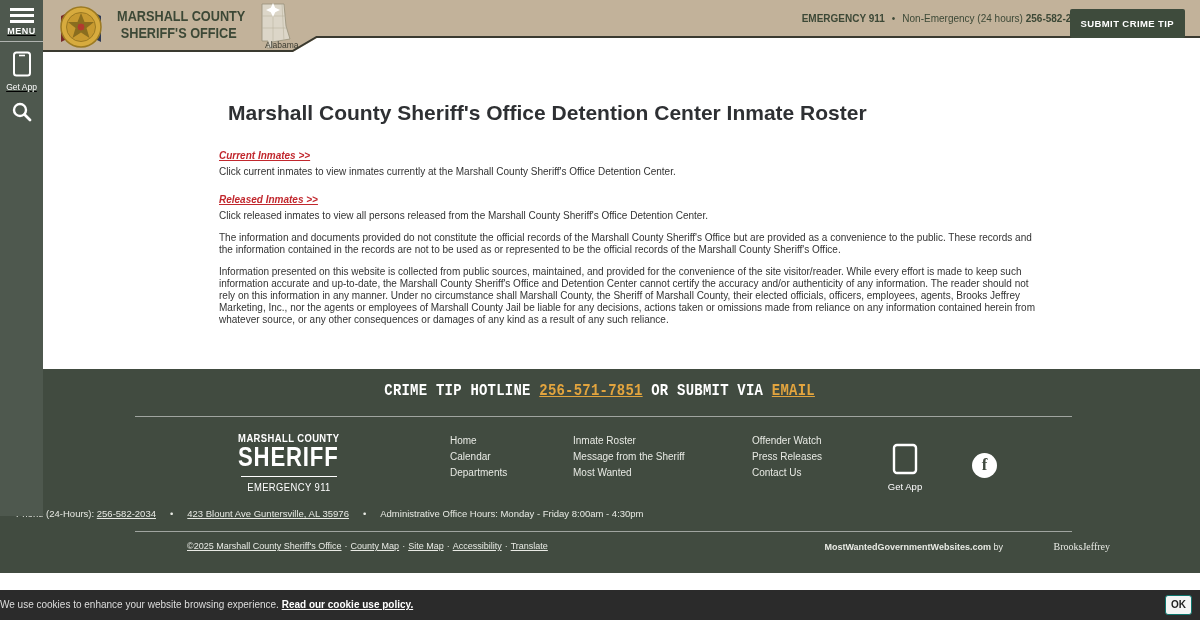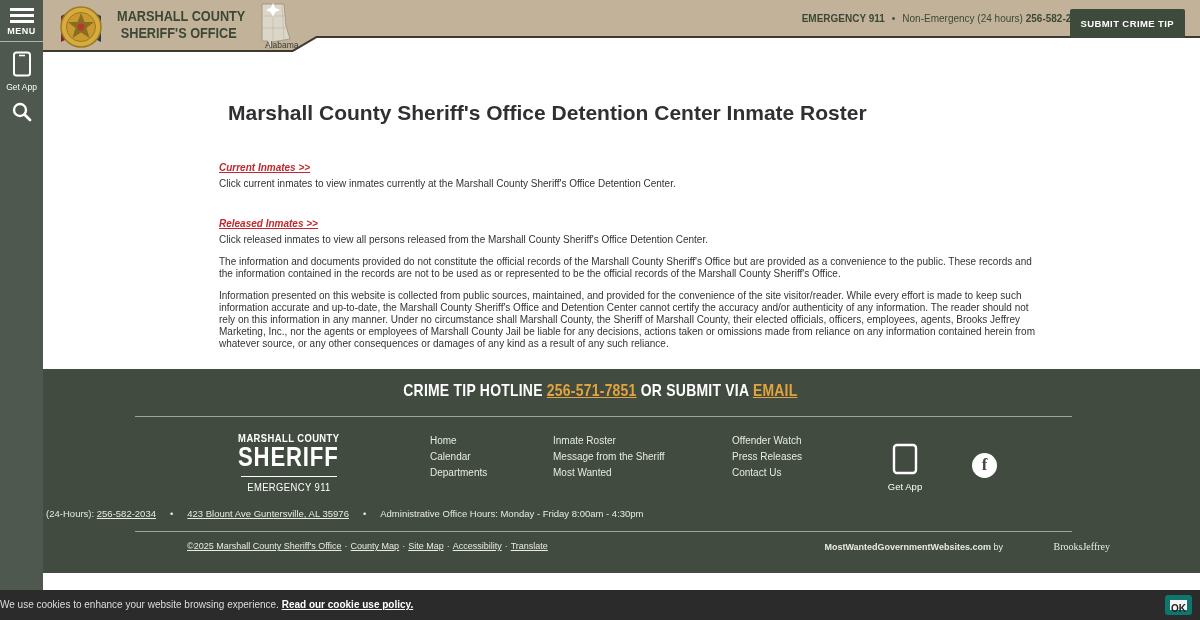--- a/index.html
+++ b/index.html
@@ -1,21 +1,21 @@
 <!DOCTYPE html>
 <html><head>
 <meta charset="utf-8">
 <style>
   html,body{margin:0;padding:0;background:#888;}
   *{box-sizing:border-box;}
   #stage{position:relative;width:1200px;height:620px;background:#fff;overflow:hidden;
          font-family:"Liberation Sans", sans-serif;}
 
   
-  #left-strip{position:absolute;left:0;top:0;width:43px;height:620px;background:#4e584e;z-index:2;}
+  #left-strip{position:absolute;left:0;top:0;width:43px;height:516px;background:#4e584e;z-index:2;text-decoration:underline;}
   #menu-btn{width:43px;height:42px;padding-top:8px;cursor:pointer;border-bottom:1px solid rgba(255,255,255,.55);}
   .bar{width:24px;height:3px;background:#fff;margin:0 auto 3px auto;}
   #menu-label{color:#fff;font-size:9px;font-weight:bold;text-align:center;letter-spacing:.5px;margin-top:2px;}
   #strip-getapp{margin-top:9px;text-align:center;cursor:pointer;}
   #strip-getapp-label{color:#fff;font-size:8.5px;margin-top:1px;}
   #strip-search{margin-top:9px;text-align:center;cursor:pointer;}
 
   
   #header{position:absolute;left:43px;top:0;width:1157px;height:56px;z-index:1;}
   #header-shape{position:absolute;left:0;top:0;}
@@ -31,39 +31,39 @@
              font-size:10px;color:#3c4836;white-space:nowrap;}
   #hdr-right b{font-weight:bold;}
   #hdr-right .sep{margin:0 7px;}
   #crime-tip-btn{position:absolute;right:15px;top:9px;height:29px;line-height:23px;padding:0 11px;
                  background:#3e4b3c;color:#fff;font-size:9.5px;font-weight:bold;border:none;
                  border-radius:2px;letter-spacing:.4px;cursor:pointer;}
 
   
   #main{position:absolute;left:219px;top:92px;width:822px;color:#333;}
   #page-title{margin:9px;font-size:21px;font-weight:bold;color:#2e3033;}
-  .inmate-link{display:inline-block;margin-top:28px;font-size:10px;font-weight:bold;font-style:italic;
+  .inmate-link{display:inline-block;margin-top:16px;font-size:10px;font-weight:bold;font-style:italic;
                color:#c1272d;text-decoration:underline;cursor:pointer;}
   .inmate-desc{margin:3px 0 0 0;font-size:10px;line-height:12px;}
   #disclaimer-heading{margin:19px 0 0 0;font-size:10px;font-weight:bold;}
   .disc-p{margin:10px 0 0 0;font-size:10px;line-height:12px;}
 
   
   #footer{position:absolute;left:0;top:369px;width:1200px;height:204px;background:#414b40;z-index:1;color:#e8eae4;}
   #hotline{position:absolute;left:0;top:12px;width:100%;text-align:center;font-size:17px;font-weight:bold;
-           letter-spacing:.3px;color:#fff;white-space:nowrap;}
+           letter-spacing:.3px;color:#fff;white-space:nowrap;font-family:Liberation Mono, monospace;}
   #hotline a{color:#e2a43e;text-decoration:underline;cursor:pointer;}
   .fdivider{position:absolute;left:135px;width:937px;border-top:1px solid rgba(255,255,255,.5);}
   #fdiv1{top:47px;} #fdiv2{top:162px;}
   #fbrand{position:absolute;left:216px;top:63px;width:145px;text-align:center;color:#fff;}
   #fbrand .b1{font-size:11.5px;font-weight:bold;letter-spacing:.5px;}
   #fbrand .b2{font-size:27px;font-weight:bold;letter-spacing:1px;margin-top:-2px;}
   #fbrand .rule{width:96px;border-top:1px solid #fff;margin:3px auto 4px auto;}
   #fbrand .b3{font-size:11.5px;letter-spacing:.5px;}
-  .fnav{position:absolute;top:64px;font-size:10px;line-height:16px;}
+  .fnav{position:absolute;top:64px;font-size:10px;line-height:16px;margin-left:20px;}
   .fnav a{display:block;color:#e8eae4;text-decoration:none;cursor:pointer;}
   #fnav1{left:430px;} #fnav2{left:553px;} #fnav3{left:732px;}
   #f-getapp{position:absolute;left:882px;top:74px;width:46px;text-align:center;cursor:pointer;}
   #f-getapp-label{font-size:9.5px;color:#fff;margin-top:2px;}
   #f-facebook{position:absolute;left:972px;top:84px;width:25px;height:25px;border-radius:50%;
               background:#fff;color:#414b40;text-align:center;line-height:24px;font-size:17px;
               font-weight:bold;font-family:"Liberation Serif",serif;cursor:pointer;}
   #f-contact{position:absolute;left:16px;top:139px;width:100%;text-align:left;font-size:9.5px;color:#e8eae4;white-space:nowrap;}
   #f-contact a{color:#e8eae4;text-decoration:underline;cursor:pointer;}
   #f-contact .sep{margin:0 14px;}
@@ -72,21 +72,21 @@
   #f-legal .dot{margin:0 3px;}
   #f-credit{position:absolute;right:90px;top:172px;font-size:9px;color:#e8eae4;white-space:nowrap;}
   #f-credit .site{font-weight:bold;}
   #f-credit .brand{font-family:"Liberation Serif",serif;font-size:10px;padding-left:48px;}
 
   
   #cookie-bar{position:absolute;left:0;top:590px;width:1200px;height:30px;background:#2b2b2b;z-index:5;
               color:#ddd;font-size:10px;line-height:30px;}
   #cookie-bar a{color:#fff;font-weight:bold;text-decoration:underline;cursor:pointer;}
   #cookie-ok{position:absolute;right:8px;top:5px;width:27px;height:20px;background:#f5f5f5;color:#222;
-             border:5px solid #0f766e;border-radius:3px;font-size:10px;font-weight:bold;line-height:17px;
+             border:1px solid #0f766e;border-radius:3px;font-size:10px;font-weight:bold;line-height:17px;
              text-align:center;cursor:pointer;}
 </style>
 </head>
 <body>
 
 <div id="stage">
 
   <div id="left-strip">
     <div id="menu-btn">
       <div>

